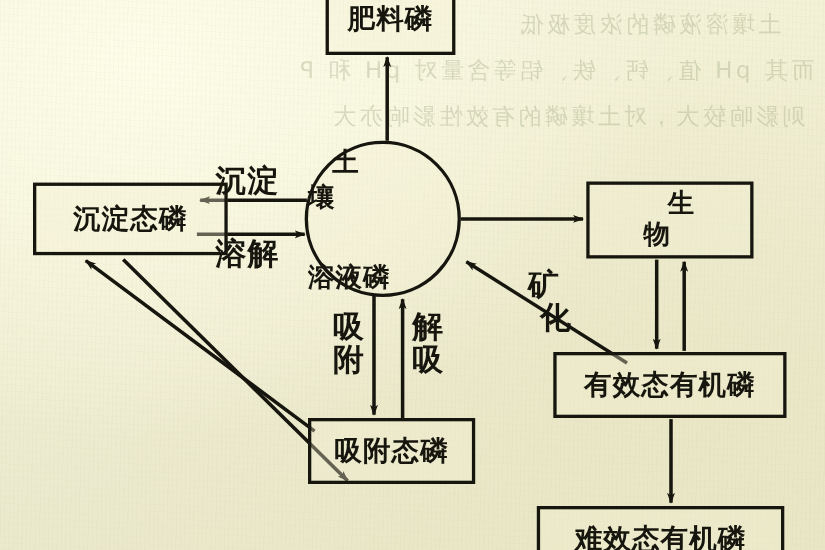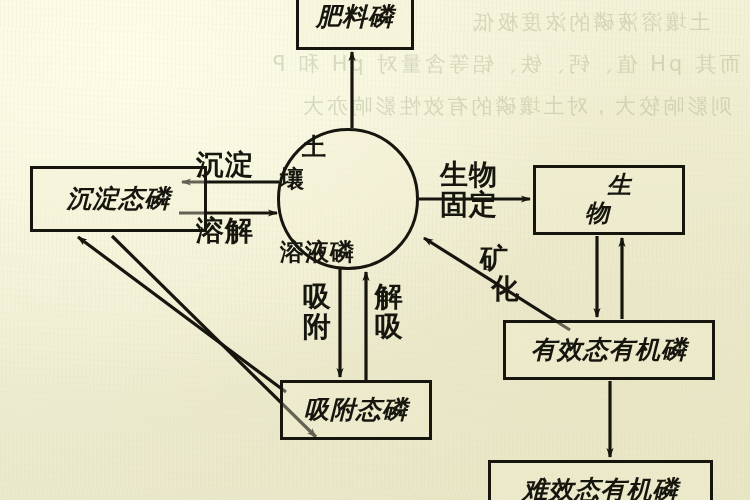--- a/index.html
+++ b/index.html
@@ -66,21 +66,21 @@
     background: rgba(243,241,213,0.35);
     display: flex;
     align-items: center;
     justify-content: center;
     color: #16160e;
     font-weight: bold;
     text-align: center;
     letter-spacing: 1px;
     font-family: "DejaVu Sans", "Liberation Sans", sans-serif;
   }
-  .node .txt { line-height: 1.15; font-style: italic; }
+  .node .txt { line-height: 1.15; }
 
   .circle-node {
     position: absolute;
     box-sizing: border-box;
     border: 3px solid #16160e;
     border-radius: 50%;
     background: rgba(243,241,213,0.25);
     display: flex;
     flex-direction: column;
     align-items: flex-start;
@@ -202,24 +202,20 @@
     <span class="txt">有效态有机磷</span>
   </div>
 
   <div class="node" id="node-resistorg">
     <span class="txt">难效态有机磷</span>
   </div>
 
   <div class="edge-label" id="lbl-precipitate">沉淀</div>
   <div class="edge-label" id="lbl-dissolve">溶解</div>
 
-  <div class="edge-label" id="lbl-biofix">
-    <div>生物</div>
-    <div>固定</div>
-  </div>
 
   <div class="edge-label" id="lbl-mineralize">
     <div style="margin-left:-10px;">矿</div>
     <div style="margin-left:12px;">化</div>
   </div>
 
   <div class="edge-label vert" id="lbl-adsorb">
     <div>吸</div>
     <div>附</div>
   </div>

